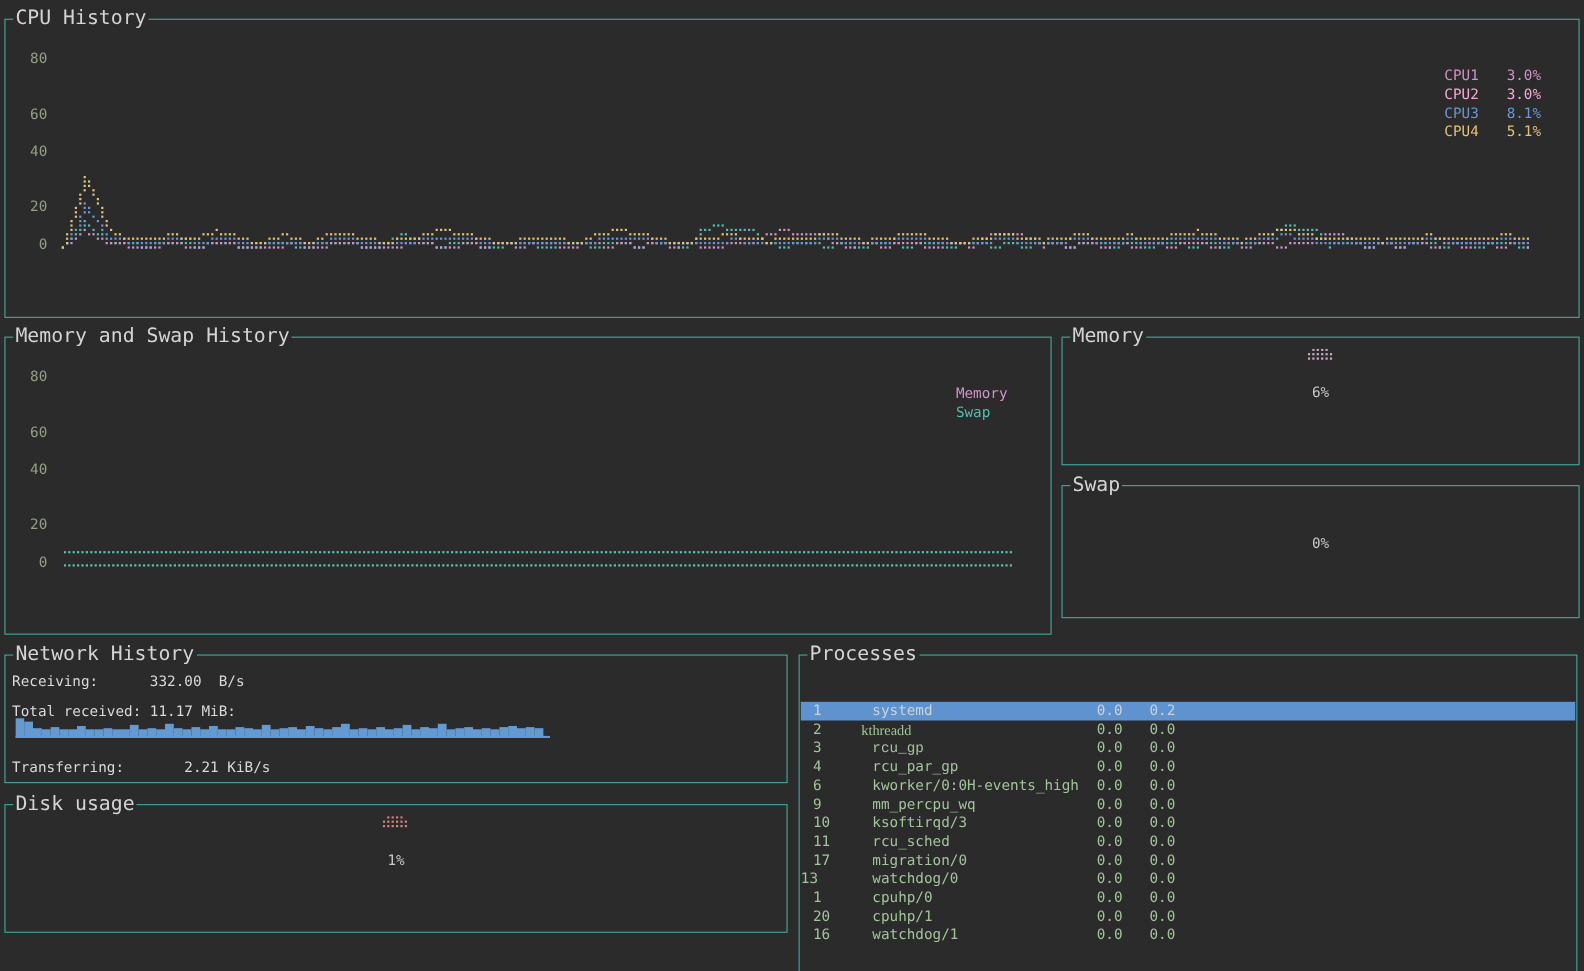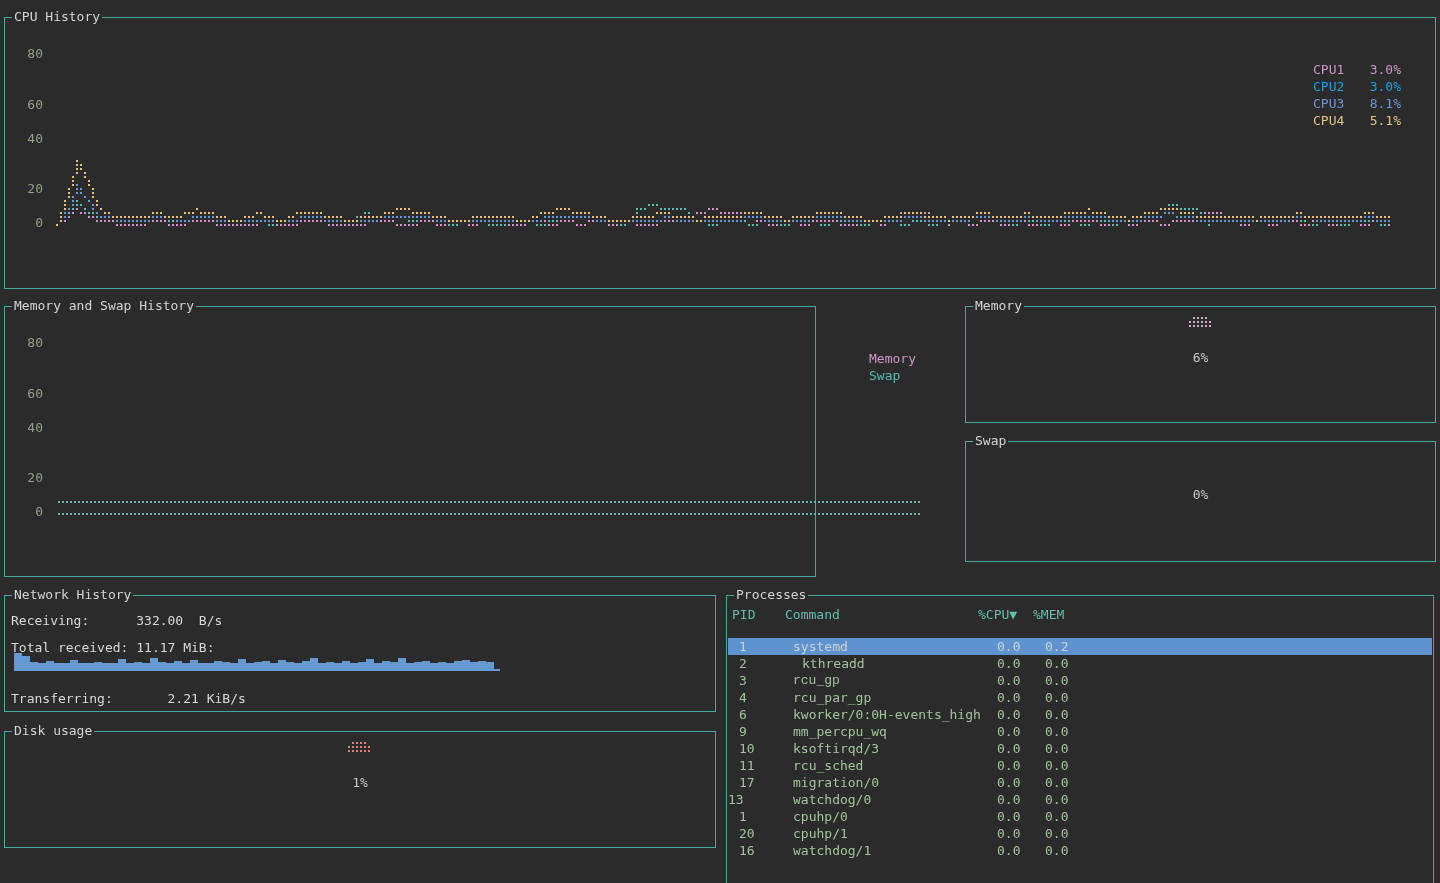--- a/index.html
+++ b/index.html
@@ -10,21 +10,21 @@
   *{box-sizing:border-box;}
   html,body{margin:0;padding:0;}
   body{
     width:1440px;height:883px;position:relative;background:var(--bg);
     font-family:"DejaVu Sans Mono","Liberation Mono",monospace;
     font-size:13px;line-height:17px;color:var(--label);overflow:hidden;
   }
   .panel{position:absolute;border:1px solid var(--border);background:var(--bg);}
   .panel-title{
     position:absolute;top:-9px;left:7px;background:var(--bg);
-    color:var(--title);padding:0 2px;font-size:13px;line-height:15px;white-space:pre;
+    color:var(--title);padding:0 2px;font-size:18px;line-height:15px;white-space:pre;
   }
   .ytick{position:absolute;left:8px;width:30px;text-align:right;color:var(--axis);white-space:pre;}
   svg{position:absolute;display:block;}
   .legend{position:absolute;}
   .legend-row{display:flex;justify-content:space-between;height:17px;white-space:pre;}
   .memlegend-row{height:17px;white-space:pre;}
   .gauge-label{position:absolute;width:100%;text-align:center;color:var(--value);white-space:pre;}
   .gauge-dots{position:absolute;left:50%;transform:translateX(-50%);}
   .netline{position:absolute;left:6px;white-space:pre;color:var(--label);}
   .proc-header{position:absolute;top:10px;left:0;width:100%;height:17px;color:var(--phead);}
@@ -1406,27 +1406,27 @@
       <rect x="1308" y="174" width="2" height="2" fill="#e3c179"></rect>
       <rect x="1312" y="174" width="2" height="2" fill="#e3c179"></rect>
       <rect x="1316" y="174" width="2" height="2" fill="#e3c179"></rect>
       <rect x="1320" y="178" width="2" height="2" fill="#e3c179"></rect>
       <rect x="1324" y="178" width="2" height="2" fill="#e3c179"></rect>
       <rect x="1328" y="178" width="2" height="2" fill="#e3c179"></rect>
       <rect x="1332" y="178" width="2" height="2" fill="#e3c179"></rect>
     </svg>
   <div class="legend" id="cpu-legend" style="left:1308px;top:43px;width:88px;">
       <div class="legend-row" style="color: rgb(207, 147, 201);"><span>CPU1</span><span>3.0%</span></div>
-      <div class="legend-row" style="color: #0ea5e9;"><span>CPU2</span><span>3.0%</span></div>
+      <div class="legend-row" style="color: #f9a8d4;"><span>CPU2</span><span>3.0%</span></div>
       <div class="legend-row" style="color: rgb(107, 151, 214);"><span>CPU3</span><span>8.1%</span></div>
       <div class="legend-row" style="color: rgb(227, 193, 121);"><span>CPU4</span><span>5.1%</span></div>
     </div>
 </div>
 
-<div class="panel" style="left:4px;top:306px;width:812px;height:271px;">
+<div class="panel" style="left:4px;top:306px;width:952px;height:271px;">
   <span class="panel-title">Memory and Swap History</span>
   <div id="memswap-yticks">
       <div class="ytick" style="top: 196px;">0</div>
       <div class="ytick" style="top: 162px;">20</div>
       <div class="ytick" style="top: 112px;">40</div>
       <div class="ytick" style="top: 78px;">60</div>
       <div class="ytick" style="top: 27px;">80</div>
     </div>
   <svg id="memswap-graph" style="left:53px;top:40px;" width="864" height="170">
       <rect x="0" y="154" width="2" height="2" fill="#5fbdb2"></rect>
@@ -1984,36 +1984,30 @@
       <rect x="8" y="8" width="2" height="2" fill="#d98080"></rect>
       <rect x="12" y="8" width="2" height="2" fill="#d98080"></rect>
       <rect x="16" y="8" width="2" height="2" fill="#d98080"></rect>
       <rect x="20" y="8" width="2" height="2" fill="#d98080"></rect>
     </svg>
   <div class="gauge-label" style="top:42px;">1%</div>
 </div>
 
 <div class="panel" style="left:726px;top:595px;width:708px;height:338px;">
   <span class="panel-title">Processes</span>
-  <div class="proc-header">
-    <span style="left:5px;">PID</span>
-    <span style="left:58px;">Command</span>
-    <span style="left:251px;">%CPU▼</span>
-    <span style="left:306px;">%MEM</span>
-  </div>
   <div class="proc-rows" id="proc-rows">
       <div class="proc-row selected">
         <span style="left: 11px;">1</span>
         <span style="left: 65px;">systemd</span>
         <span style="left: 269px;">0.0</span>
         <span style="left: 317px;">0.2</span>
       </div>
       <div class="proc-row">
         <span style="left: 11px;">2</span>
-        <span style="left: 74px;">kthreadd</span>
+        <span style="left: 55px; font-family: Liberation Serif, serif;">kthreadd</span>
         <span style="left: 269px;">0.0</span>
         <span style="left: 317px;">0.0</span>
       </div>
       <div class="proc-row">
         <span style="left: 11px;">3</span>
         <span style="left: 65px; font-family: Liberation Mono, monospace;">rcu_gp</span>
         <span style="left: 269px;">0.0</span>
         <span style="left: 317px;">0.0</span>
       </div>
       <div class="proc-row">

